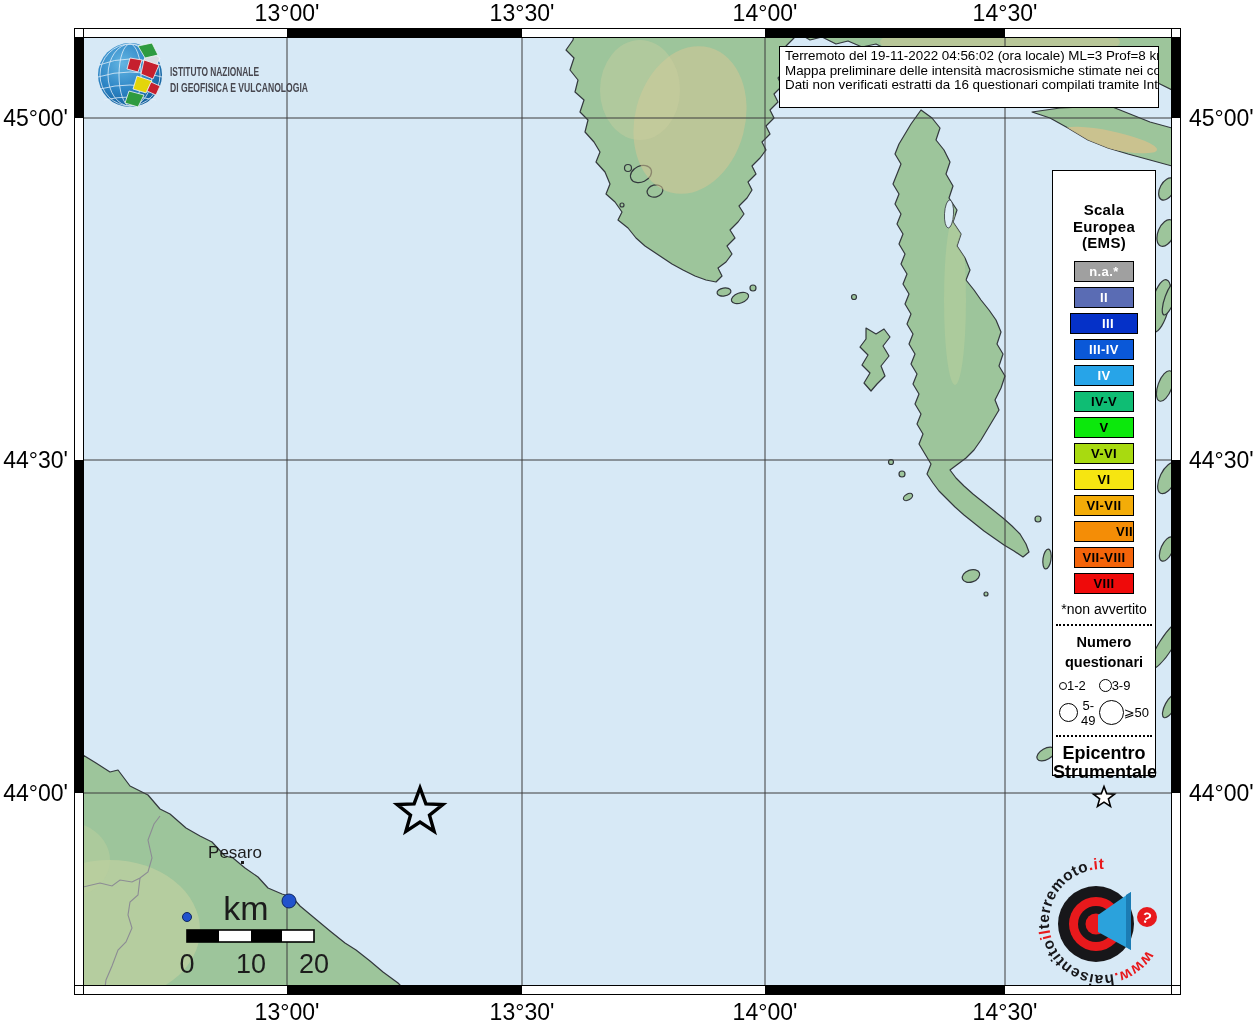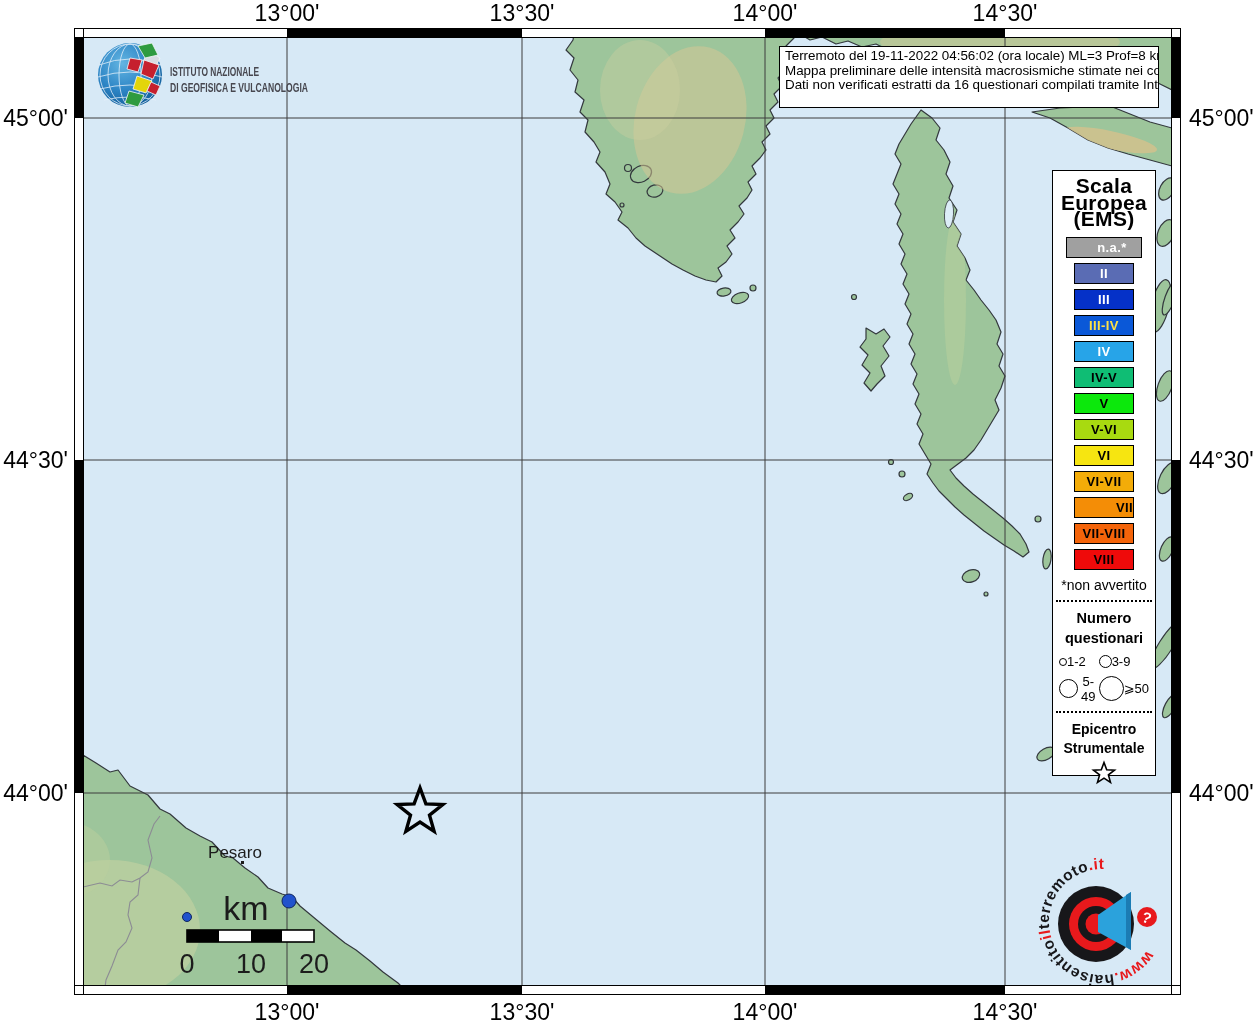--- a/index.html
+++ b/index.html
@@ -14,33 +14,33 @@
     padding:2px 5px;font-size:13.4px;line-height:14.6px;color:#000;
     white-space:nowrap;overflow:hidden;z-index:5;
   }
 
   
   .legend{
     position:absolute;left:1052px;top:170px;width:104px;height:606px;
     background:#fff;border:1.4px solid #000;box-sizing:border-box;
     z-index:5;text-align:center;color:#000;
   }
-  .legend-title{font-weight:bold;font-size:21px;line-height:16.5px;padding-top:7px;letter-spacing:.3px;}
+  .legend-title{font-weight:bold;font-size:15px;line-height:16.5px;padding-top:7px;letter-spacing:.3px;margin-top:24px;}
   .chips{display:flex;flex-direction:column;gap:5px;margin-top:9px;}
   .chip{width:58px;height:19px;line-height:19px;margin:0 auto;border:1.5px solid #000;
         box-sizing:content-box;font-weight:bold;font-size:13px;text-align:center;letter-spacing:.4px;}
   .footnote{font-size:14px;margin-top:7px;}
   .dots-divider{border-top:2px dotted #000;width:96px;margin:7px auto 0;}
   .q-title{font-weight:bold;font-size:14.5px;line-height:20px;margin-top:6px;}
   .q-grid{display:grid;grid-template-columns:1fr 1fr;margin:2px 6px 0;}
   .q-cell{display:flex;flex-direction:row;align-items:center;}
   .q-circ-wrap{height:24px;display:flex;align-items:center;justify-content:center;}
   .q-circ{border:1.8px solid #000;border-radius:50%;background:#fff;box-sizing:border-box;}
   .q-label{font-size:13px;line-height:15px;}
-  .epi-title{font-weight:bold;font-size:14px;line-height:19px;margin-top:7px;}
+  .epi-title{font-weight:bold;font-size:18px;line-height:19px;margin-top:7px;}
   .epi-star{margin-top:2px;}
 </style>
 </head>
 <body>
 
 <svg id="stage" viewBox="0 0 1256 1024" xmlns="http://www.w3.org/2000/svg">
   <defs>
     <clipPath id="mapClip">
         <rect x="83" y="37" width="1089" height="949"></rect>
       </clipPath>
@@ -239,24 +239,24 @@
   <div>Dati non verificati estratti da 16 questionari compilati tramite Internet.</div>
 </div>
 
 <div class="legend">
   <div class="legend-title">
     <div>Scala</div>
     <div>Europea</div>
     <div>(EMS)</div>
   </div>
   <div class="chips">
-    <div class="chip" style="background: rgb(160, 160, 160); color: rgb(255, 255, 255); padding-left: 16px;">n.a.*</div>
+    <div class="chip" style="background: rgb(160, 160, 160); color: rgb(255, 255, 255);">n.a.*</div>
     <div class="chip" style="background: rgb(90, 108, 180); color: rgb(255, 255, 255);">II</div>
-    <div class="chip" style="background: rgb(5, 49, 200); color: rgb(255, 255, 255);">III</div>
-    <div class="chip" style="background: rgb(10, 88, 216); color: #fde047;">III-IV</div>
+    <div class="chip" style="background: rgb(5, 49, 200); color: rgb(255, 255, 255); padding-left: 8px;">III</div>
+    <div class="chip" style="background: rgb(10, 88, 216); color: #ffffff;">III-IV</div>
     <div class="chip" style="background: rgb(39, 164, 232); color: rgb(255, 255, 255);">IV</div>
     <div class="chip" style="background: rgb(15, 189, 116); color: rgb(0, 0, 0);">IV-V</div>
     <div class="chip" style="background: rgb(12, 232, 12); color: rgb(0, 0, 0);">V</div>
     <div class="chip" style="background: rgb(168, 218, 16); color: rgb(0, 0, 0);">V-VI</div>
     <div class="chip" style="background: rgb(246, 229, 17); color: rgb(0, 0, 0);">VI</div>
     <div class="chip" style="background: rgb(243, 172, 8); color: rgb(0, 0, 0);">VI-VII</div>
     <div class="chip" style="background: rgb(244, 141, 6); color: rgb(0, 0, 0); text-align: right;">VII</div>
     <div class="chip" style="background: rgb(244, 100, 10); color: rgb(0, 0, 0);">VII-VIII</div>
     <div class="chip" style="background: rgb(239, 10, 10); color: rgb(0, 0, 0);">VIII</div>
   </div>

